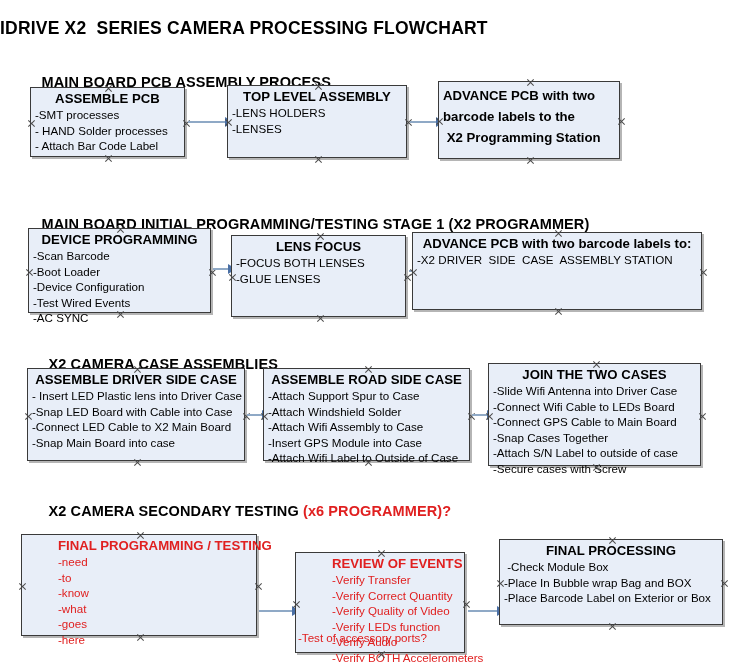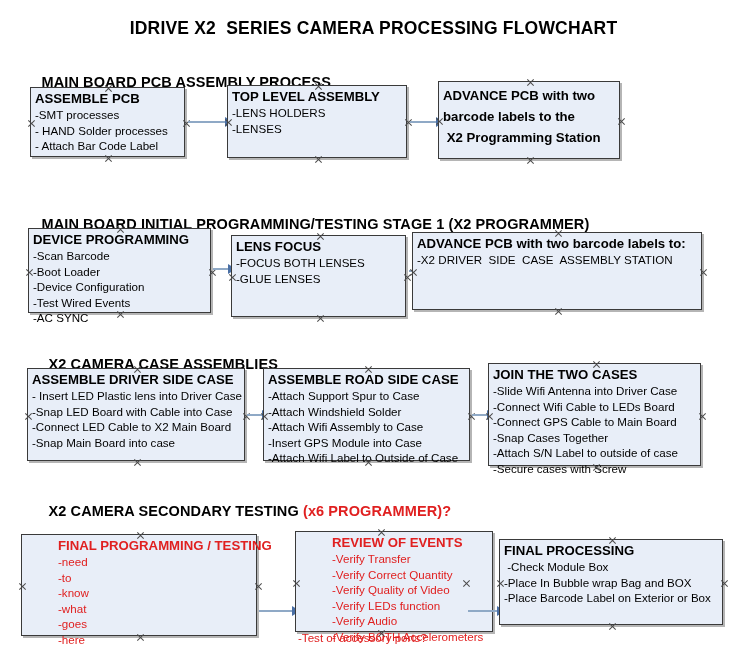--- a/index.html
+++ b/index.html
@@ -22,21 +22,21 @@
     left: 0; top: 0;
     width: 747px;
     height: 662px;
   }
 
   
   .doc-title {
     position: absolute;
     left: 0; top: 18px;
     width: 747px;
-    text-align: center;
+    text-align: left;
     font-size: 17.5px;
     font-weight: bold;
     letter-spacing: 0.2px;
     white-space: pre;
   }
   .section-title {
     position: absolute;
     font-size: 14.5px;
     font-weight: bold;
     white-space: pre;
@@ -54,20 +54,21 @@
     border: 1px solid #3a3a3a;
     box-shadow: 2px 2px 0 0 rgba(120,120,120,0.55);
     padding: 3px 4px 2px 4px;
     overflow: visible;
   }
   .node .title {
     font-size: 13.2px;
     font-weight: bold;
     line-height: 16px;
     white-space: pre;
+    text-align: center;
   }
   .node .line {
     font-size: 11.6px;
     line-height: 15.6px;
     white-space: pre;
   }
   .node.red .title, .node.red .line { color: #e02020; padding-left: 32px; }
 
   
   .node.boldbody .line {
@@ -280,21 +281,21 @@
     <span class="hx" style="left:118px; top:0px;"></span>
     <span class="hx" style="left:118px; top:102px;"></span>
     <span class="hx" style="left:0px;   top:51px;"></span>
     <span class="hx" style="left:236px; top:51px;"></span>
   </div>
 
   <div class="conn" style="left:259px; top:610px; width:34px;">
     <span class="head"></span>
   </div>
 
-  <div class="node red" style="left:295px; top:531px; width:198px; height:101px;">
+  <div class="node red" style="left:295px; top:552px; width:170px; height:101px;">
     <div class="title">REVIEW OF EVENTS</div>
     <div class="line">-Verify Transfer</div>
     <div class="line">-Verify Correct Quantity</div>
     <div class="line">-Verify Quality of Video</div>
     <div class="line">-Verify LEDs function</div>
     <div class="line">-Verify Audio</div>
     <div class="line">-Verify BOTH Accelerometers</div>
     <span class="hx" style="left:85px; top:0px;"></span>
     <span class="hx" style="left:85px; top:101px;"></span>
     <span class="hx" style="left:0px;  top:51px;"></span>

